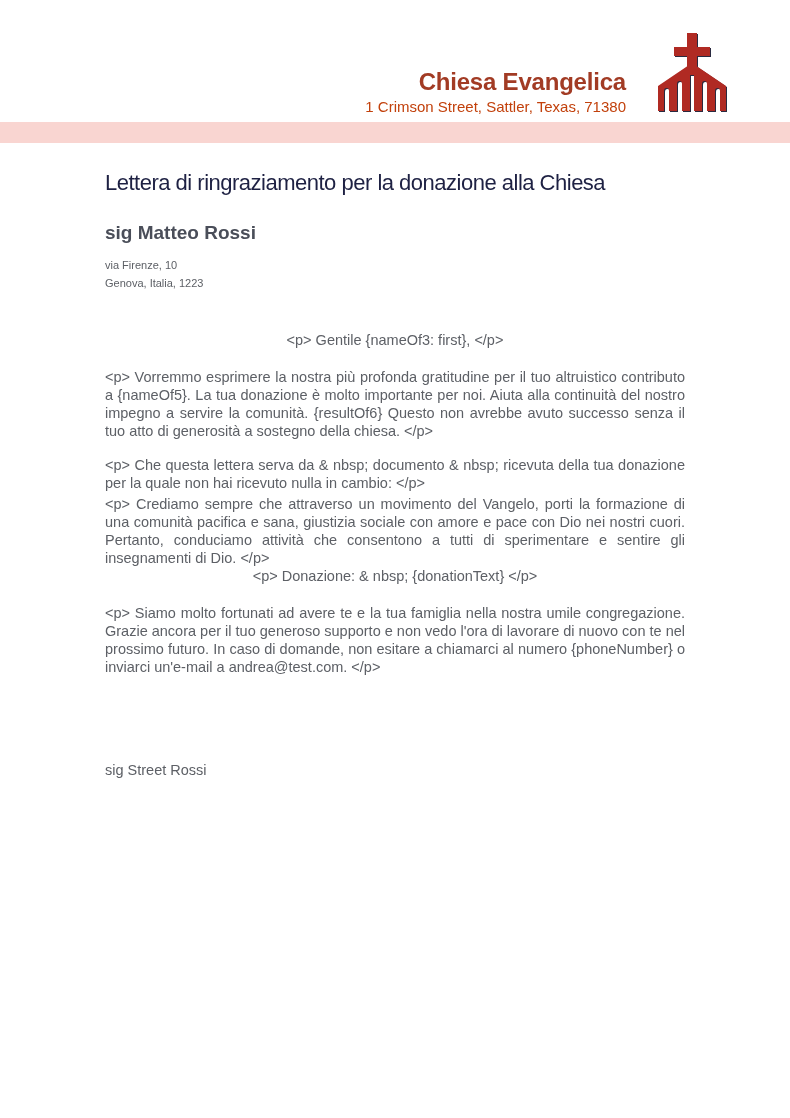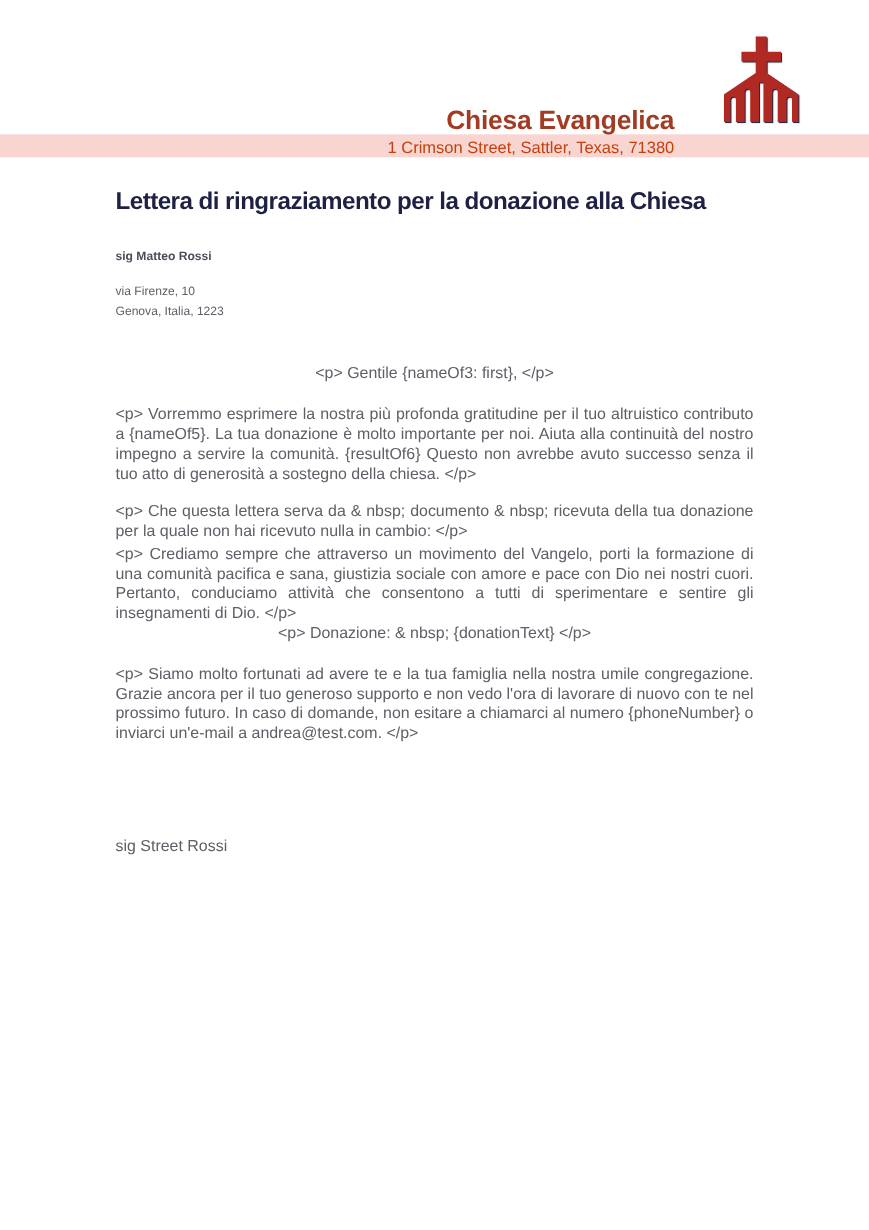--- a/index.html
+++ b/index.html
@@ -8,21 +8,21 @@
     width: 790px;
     height: 1118px;
     position: relative;
     overflow: hidden;
     font-family: "Liberation Sans", "DejaVu Sans", sans-serif;
     color: #5d6066;
   }
 
   
   .letterhead { position: relative; height: 122px; background: #ffffff; }
-  .org-block { position: absolute; top: 69px; right: 177px; text-align: right; margin-top: 28px; }
+  .org-block { position: absolute; top: 69px; right: 164px; text-align: right; }
   .org-name {
     font-size: 24px; font-weight: bold; color: #a23b24;
     line-height: 26px; white-space: nowrap; letter-spacing: -0.2px;
   }
   .org-address {
     font-size: 15px; color: #c2410c; line-height: 17px;
     margin-top: 3px; white-space: nowrap;
   }
   .logo {
     position: absolute; top: 33px; right: 64px;
@@ -30,26 +30,26 @@
   }
   .logo svg { display: block; filter: drop-shadow(1.5px 1.5px 0 #2a2a40); }
 
   
   .accent-band { height: 21px; width: 100%; background: #f9d5d1; }
 
   
   .content { padding: 0 105px; }
   .letter-title {
     margin-top: 25px;
-    font-size: 22px; font-weight: bold; color: #1e2143;
+    font-size: 22px; font-weight: normal; color: #1e2143;
     line-height: 30px; letter-spacing: -0.5px; white-space: nowrap;
   }
   .letter-date { margin-top: 33px; font-size: 14.5px; line-height: 18px; }
   .recipient-name {
-    margin-top: 26px; font-size: 11px; font-weight: bold;
+    margin-top: 26px; font-size: 19px; font-weight: bold;
     line-height: 18px; color: #4a4e59;
   }
   .recipient-address { margin-top: 14px; font-size: 11px; line-height: 18px; }
   .body-p { font-size: 14.5px; line-height: 18px; color: #5d6066; text-align: center; }
   .justify { text-align: justify; }
   .mt-39 { margin-top: 39px; }
   .mt-19 { margin-top: 19px; }
   .mt-16 { margin-top: 16px; }
   .mt-3  { margin-top: 3px; }
   .mt-0  { margin-top: 0; }

